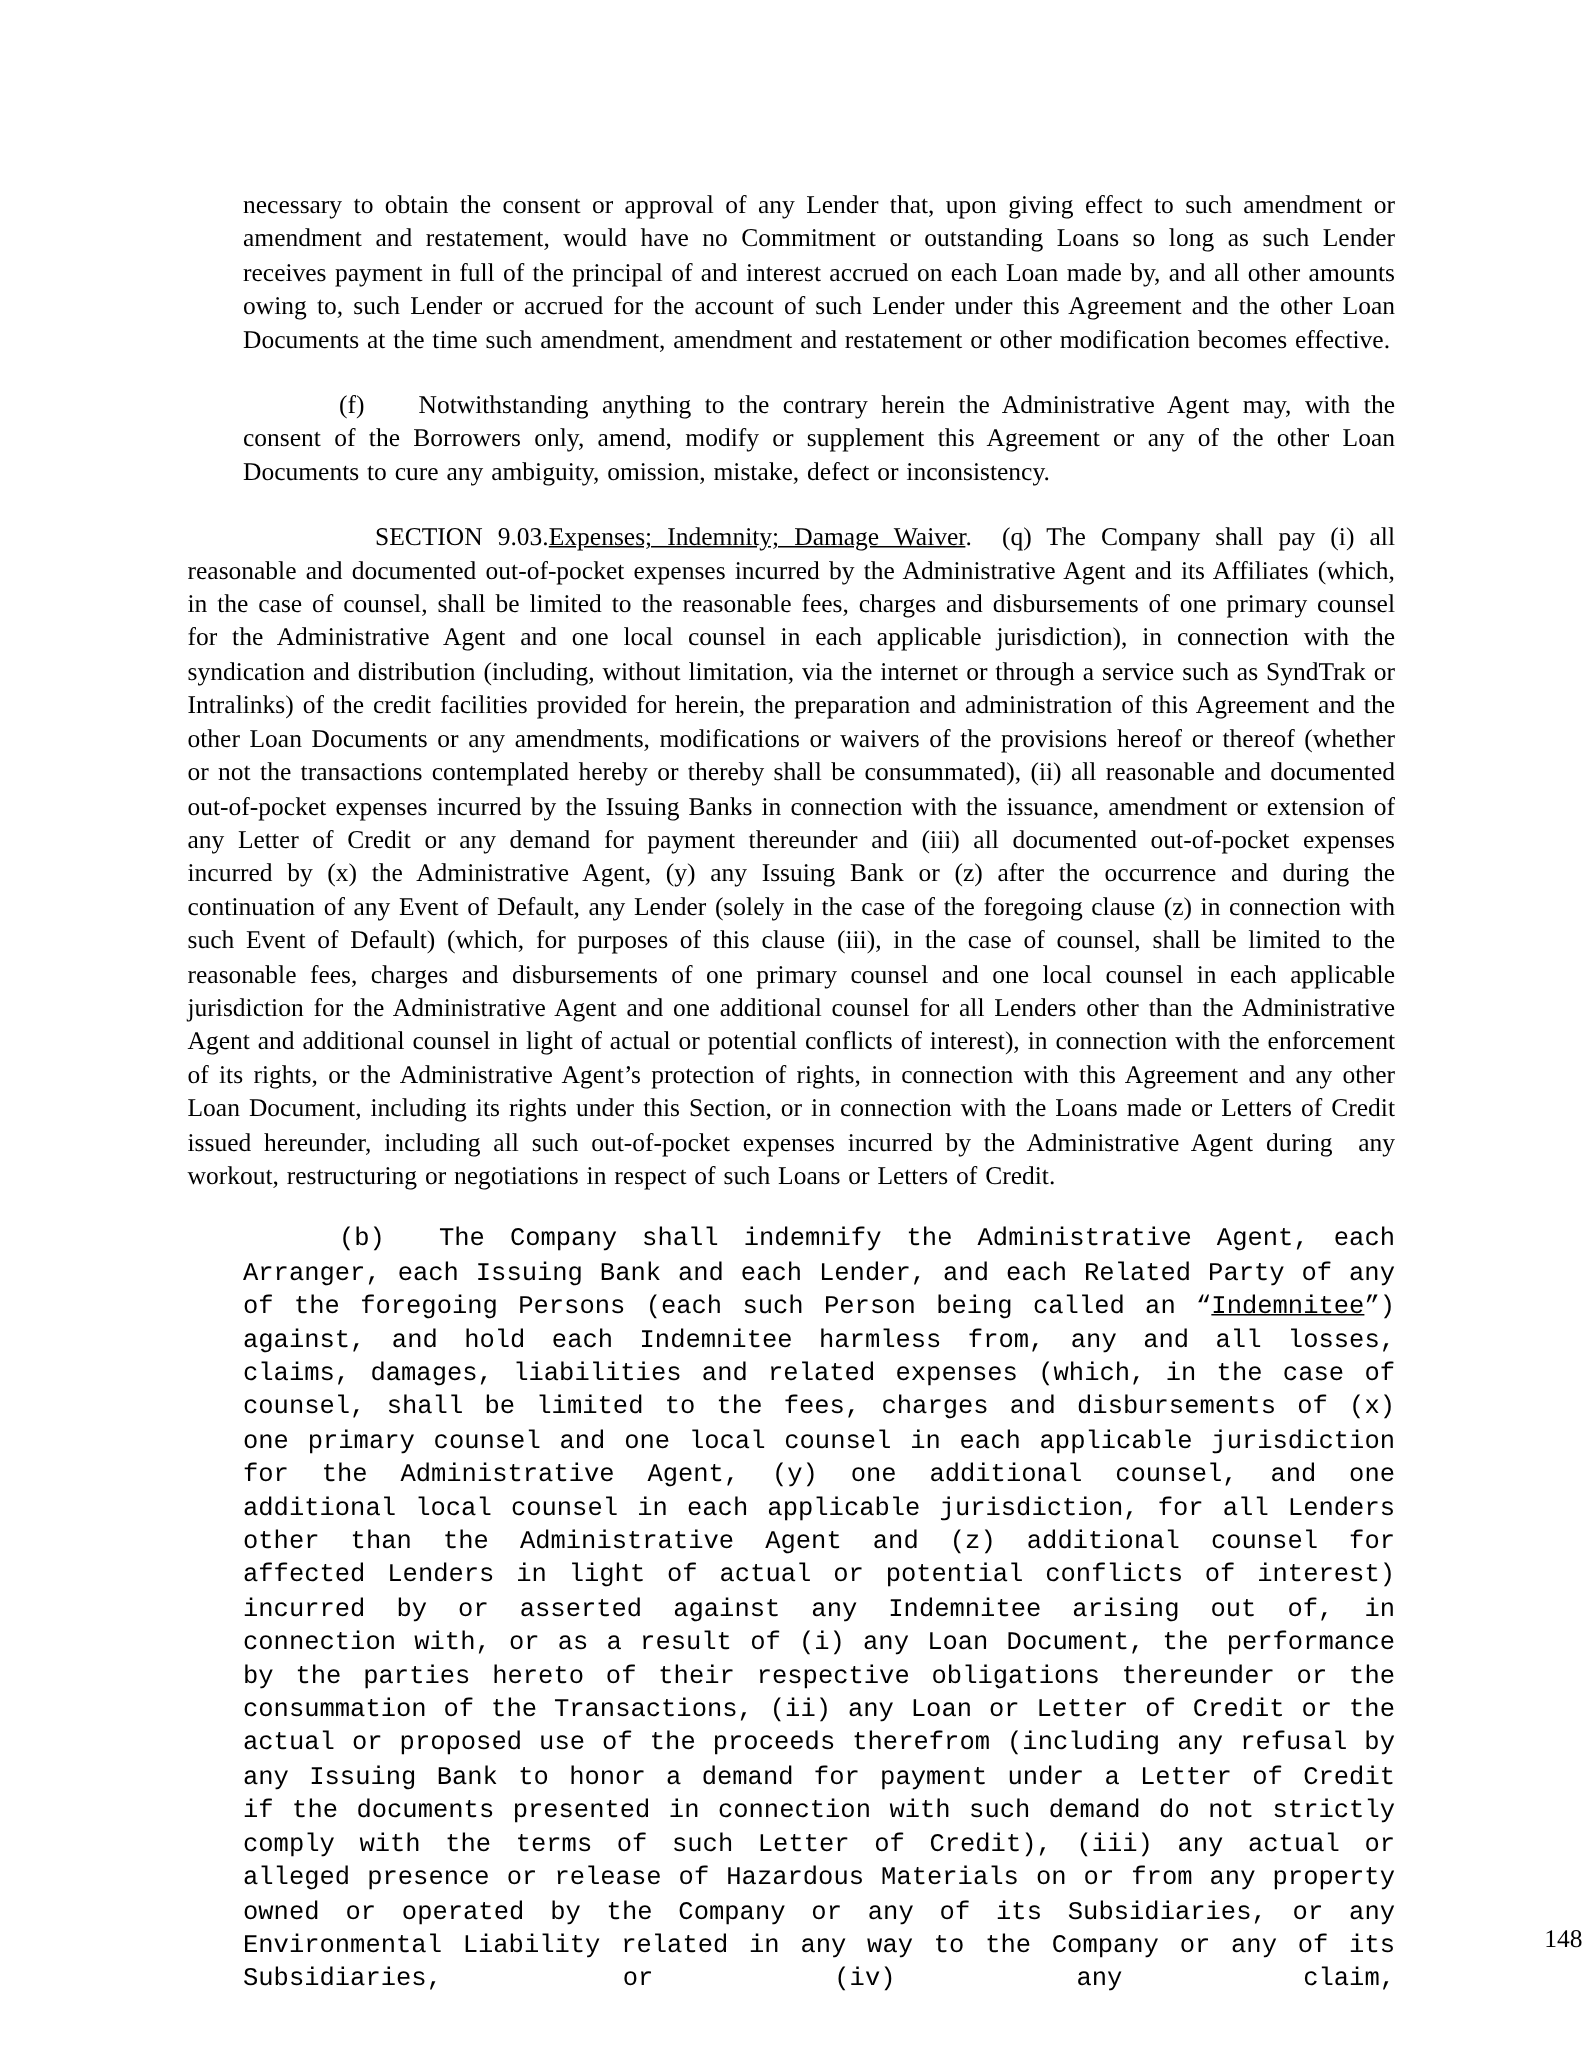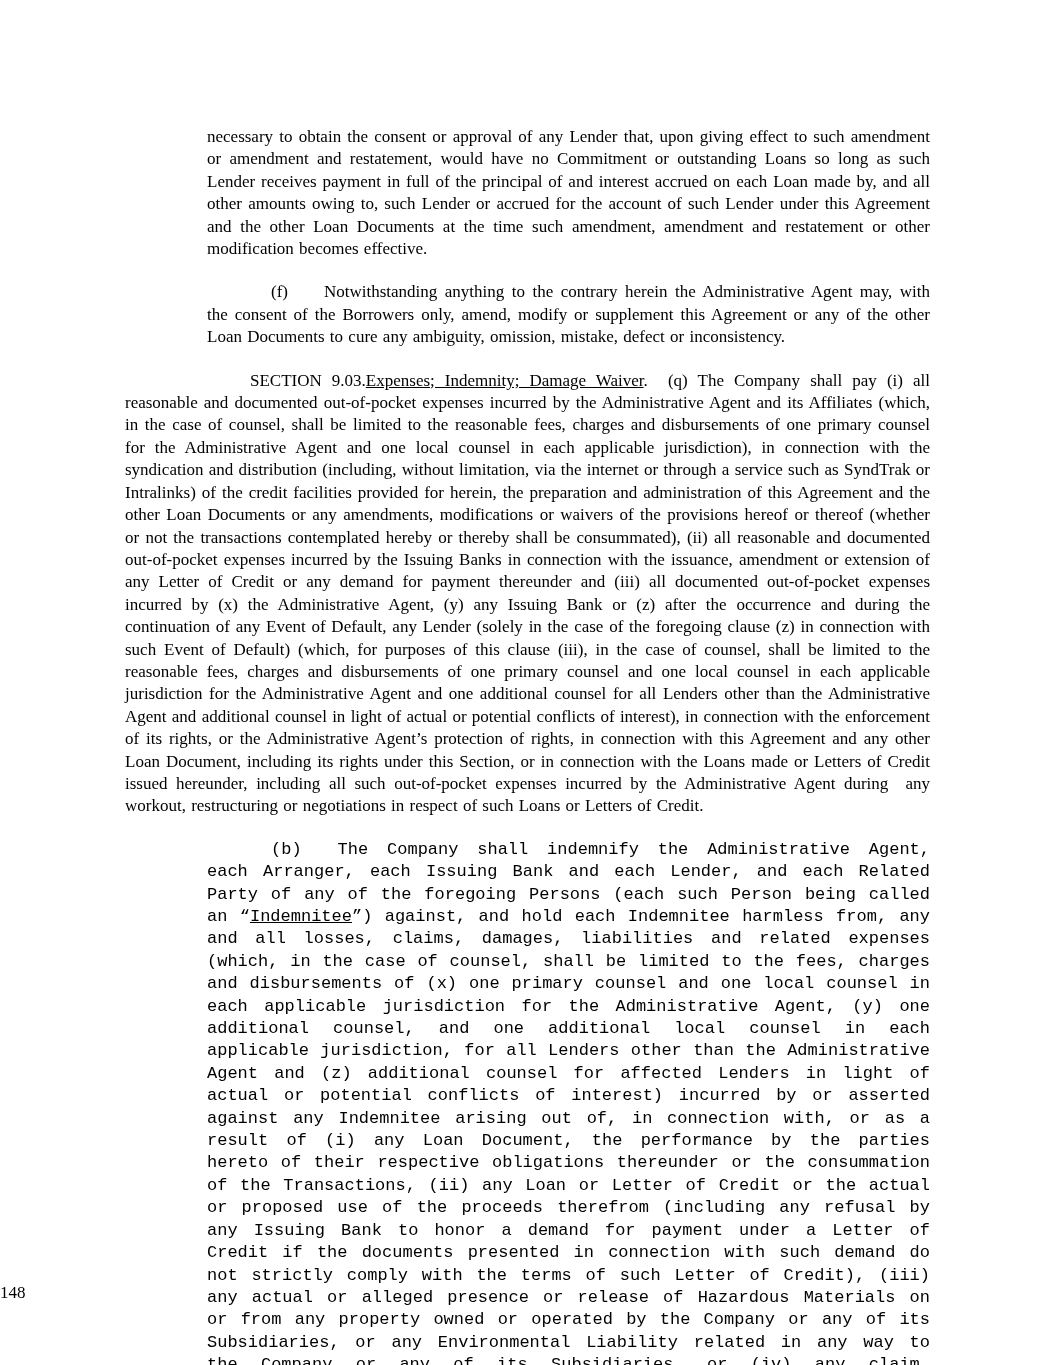--- a/index.html
+++ b/index.html
@@ -17,32 +17,32 @@
     top: 0; left: 0; right: 0; bottom: 0;
     padding: 126px 125px 0 125px;
   }
   p.para {
     font-size: 17px;
     line-height: 22.4px;
     text-align: justify;
     margin-bottom: 21px;
     word-spacing: 1px;
   }
-  .indent-block { margin-left: 82px; }
+  .indent-block { margin-left: 37px; }
   .first-indent { text-indent: 64px; }
   .section-indent { text-indent: 125px; }
   .tab { display: inline-block; width: 36px; }
   .u { text-decoration: underline; }
   .justify-last { text-align-last: justify; font-family: Liberation Mono, monospace; }
   .page-number {
     position: absolute;
     bottom: 62px;
     left: 0;
     width: 100%;
-    text-align: left;
+    text-align: right;
     font-size: 17px;
     font-family: "Liberation Serif", "DejaVu Serif", serif;
   }
 </style>
 </head>
 <body>
 
 <div class="page">
 
   <p class="para indent-block"><span>necessary to obtain the consent or approval of any Lender that, upon giving effect to such amendment or amendment and restatement, would have no Commitment or outstanding Loans so long as such Lender receives payment in full of the principal of and interest accrued on each Loan made by, and all other amounts owing to, such Lender or accrued for the account of such Lender under this Agreement and the other Loan Documents at the time such amendment, amendment and restatement or other modification becomes effective.</span></p>

